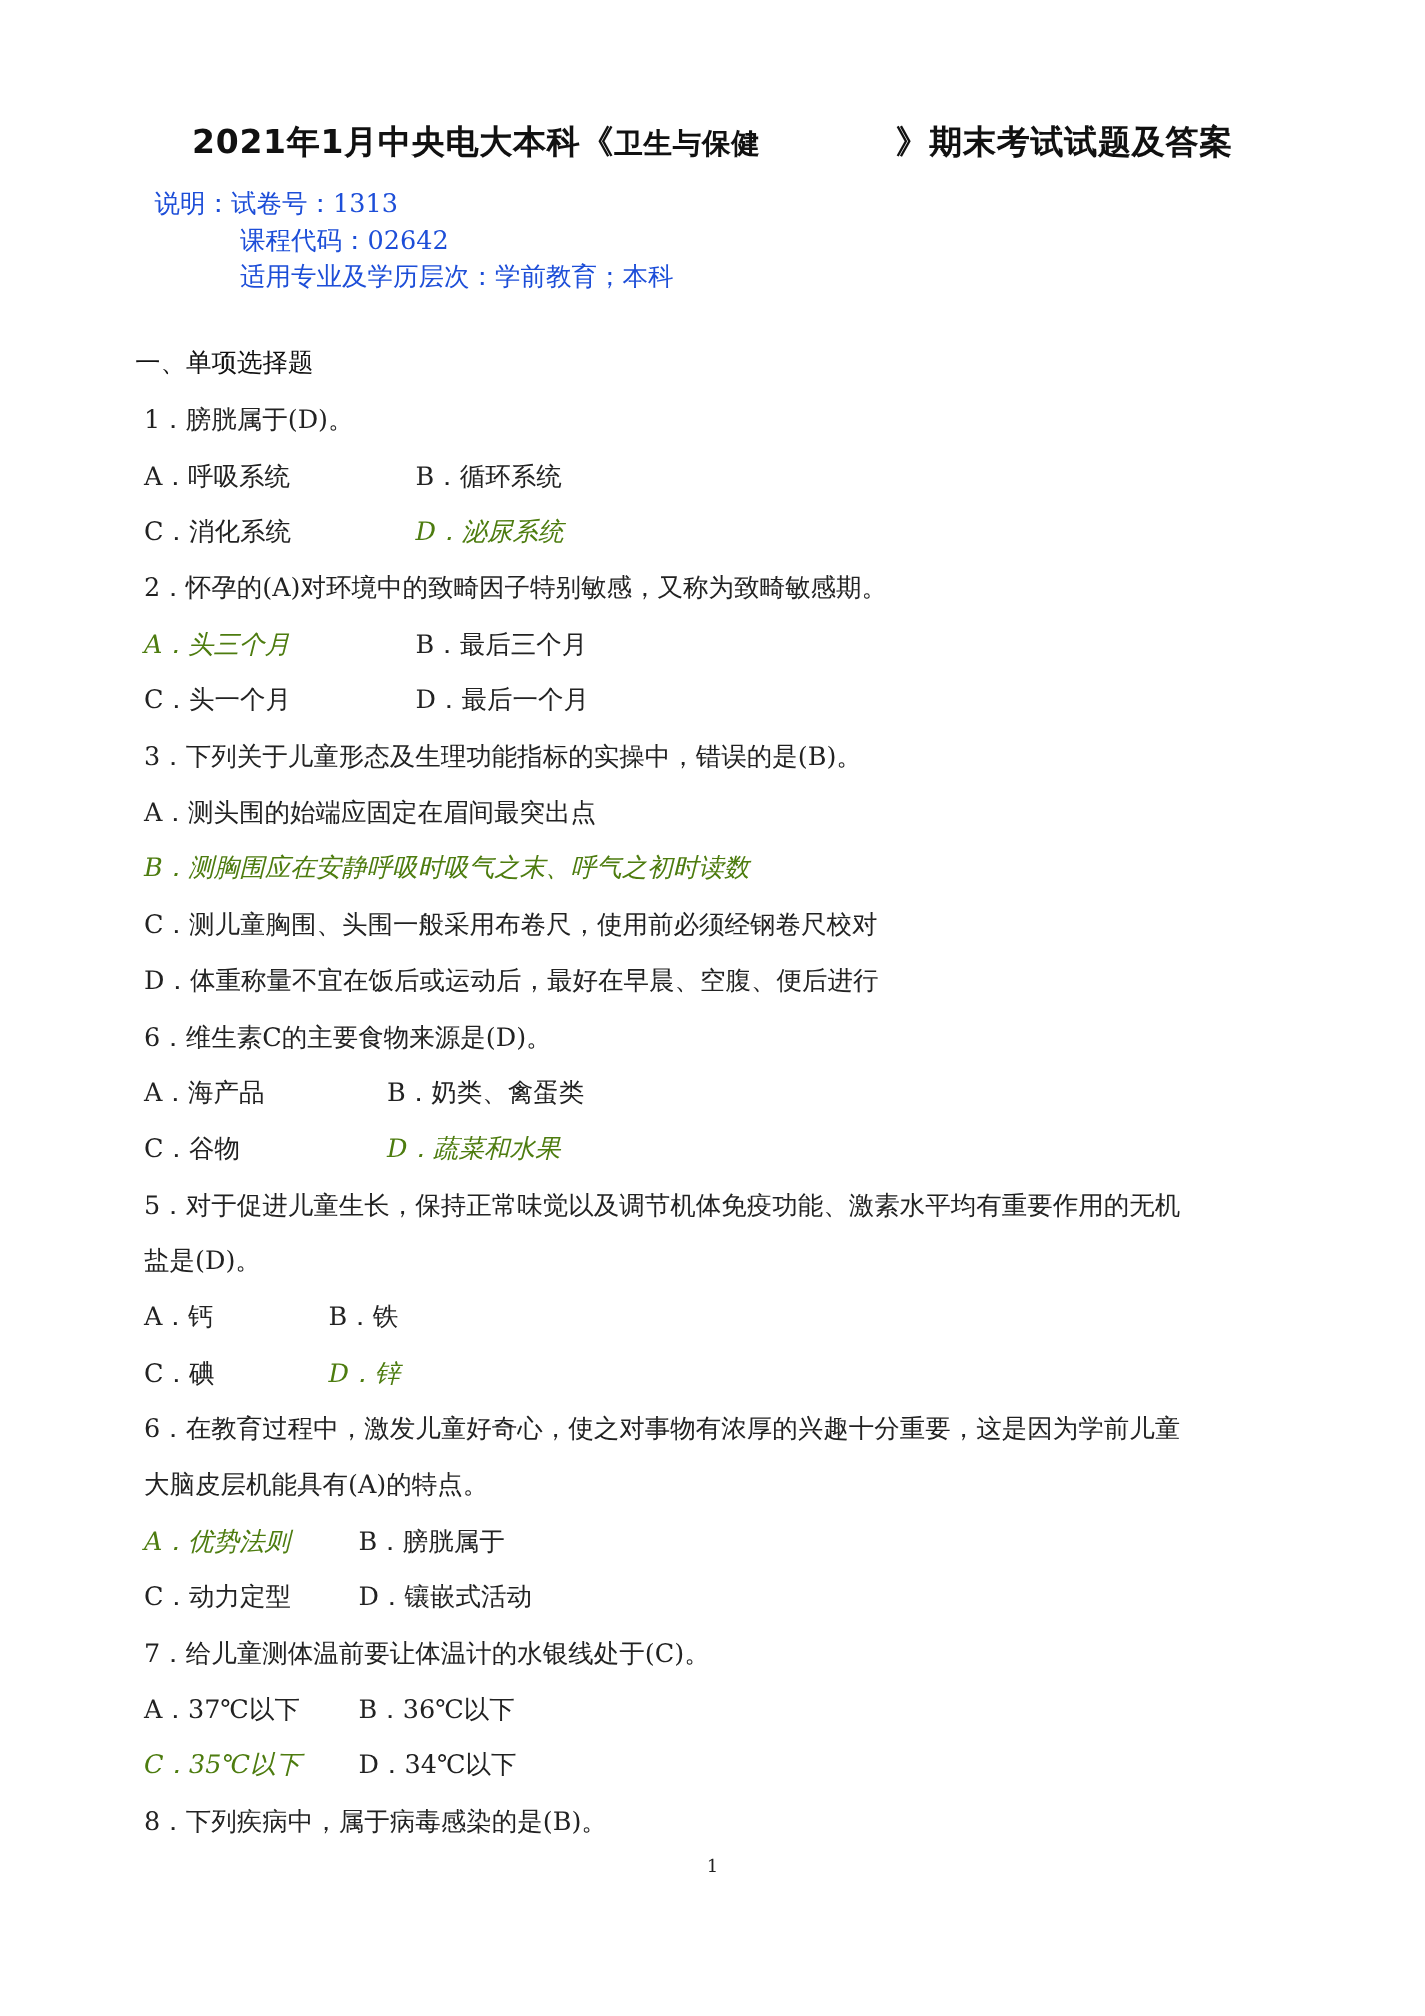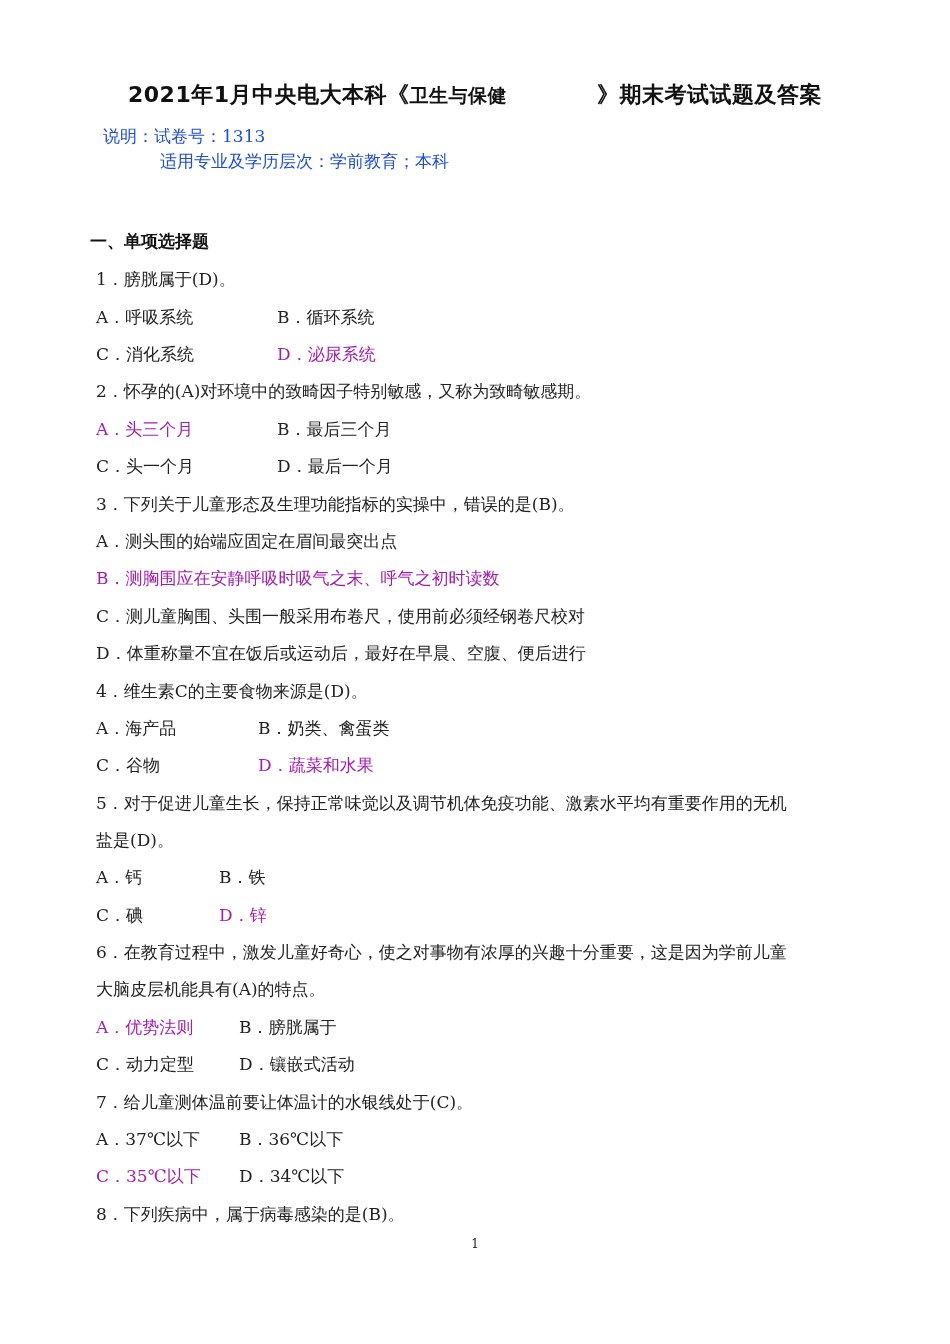--- a/index.html
+++ b/index.html
@@ -6,35 +6,36 @@
   body { width: 950px; height: 1344px; position: relative; overflow: hidden;
          font-family: "DejaVu Serif", "Liberation Serif", serif; color: #222; }
   .title { position: absolute; top: 80px; left: 0; width: 950px; text-align: center;
            font-family: "DejaVu Sans", "Liberation Sans", sans-serif; font-weight: bold;
            font-size: 22px; letter-spacing: 0.5px; color: #111; }
   .title .course { font-size: 19px; font-weight: bold; margin-right: 90px; }
   .meta { position: absolute; left: 92px; top: 124px; color: #1d4ed8; font-size: 17px; line-height: 24.5px; margin-left: 11px; }
   .meta .row { white-space: nowrap; }
   .meta .indent { padding-left: 57px; }
   .section { position: absolute; left: 90px; top: 230px; font-family: "DejaVu Sans", "Liberation Sans", sans-serif;
-             font-weight: bold; font-size: 17px; color: #111; }
+             font-weight: normal; font-size: 17px; color: #111; }
   .line { position: absolute; left: 96px; font-size: 17px; white-space: nowrap; color: #222; }
   .opt { display: inline-block; }
-  .red { color: #a21caf; }
+  .red { color: #4d7c0f; font-style: italic; }
   .pagenum { position: absolute; top: 1237px; left: 0; width: 950px; text-align: center; font-size: 12px; color: #222; }
 </style>
 </head>
 <body>
 
 <div class="title">
   <span>2021年1月中央电大本科《</span><span class="course">卫生与保健</span><span>》期末考试试题及答案</span>
 </div>
 
 <div class="meta">
   <div class="row"><span>说明：</span><span>试卷号：1313</span></div>
+  <div class="row indent">课程代码：02642</div>
   <div class="row indent">适用专业及学历层次：学前教育；本科</div>
 </div>
 
 <div class="section">一、单项选择题</div>
 
 <div class="line" style="top:268px">1．膀胱属于(D)。</div>
 <div class="line" style="top:306px">
   <span class="opt" style="width:181px">A．呼吸系统</span><span class="opt">B．循环系统</span>
 </div>
 <div class="line" style="top:343px">
@@ -48,21 +49,21 @@
 <div class="line" style="top:455px">
   <span class="opt" style="width:181px">C．头一个月</span><span class="opt">D．最后一个月</span>
 </div>
 
 <div class="line" style="top:493px">3．下列关于儿童形态及生理功能指标的实操中，错误的是(B)。</div>
 <div class="line" style="top:530px">A．测头围的始端应固定在眉间最突出点</div>
 <div class="line red" style="top:567px">B．测胸围应在安静呼吸时吸气之末、呼气之初时读数</div>
 <div class="line" style="top:605px">C．测儿童胸围、头围一般采用布卷尺，使用前必须经钢卷尺校对</div>
 <div class="line" style="top:642px">D．体重称量不宜在饭后或运动后，最好在早晨、空腹、便后进行</div>
 
-<div class="line" style="top:680px">4．维生素C的主要食物来源是(D)。</div>
+<div class="line" style="top:680px">6．维生素C的主要食物来源是(D)。</div>
 <div class="line" style="top:717px">
   <span class="opt" style="width:162px">A．海产品</span><span class="opt">B．奶类、禽蛋类</span>
 </div>
 <div class="line" style="top:754px">
   <span class="opt" style="width:162px">C．谷物</span><span class="opt red">D．蔬菜和水果</span>
 </div>
 
 <div class="line" style="top:792px">5．对于促进儿童生长，保持正常味觉以及调节机体免疫功能、激素水平均有重要作用的无机</div>
 <div class="line" style="top:829px">盐是(D)。</div>
 <div class="line" style="top:866px">

